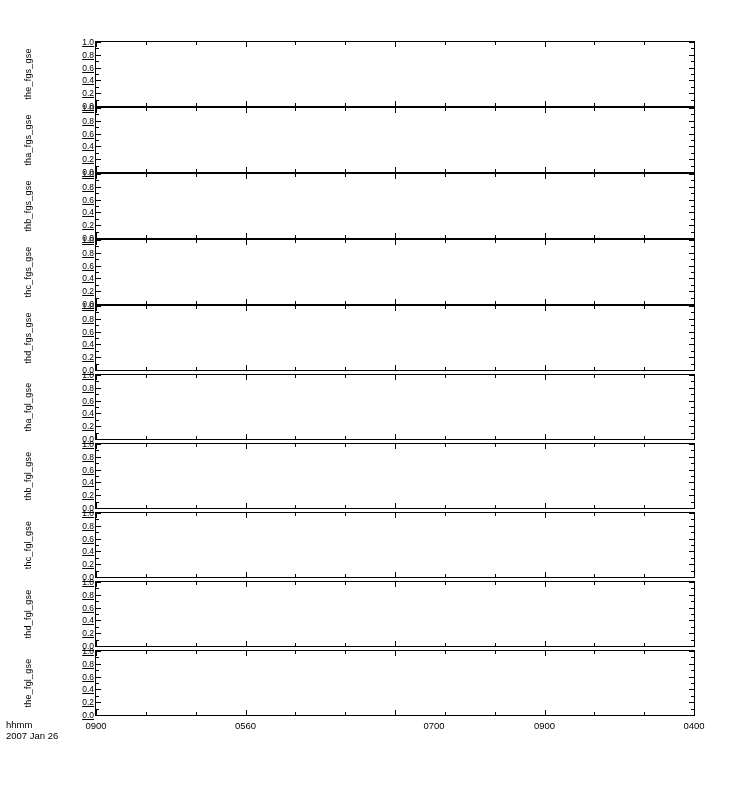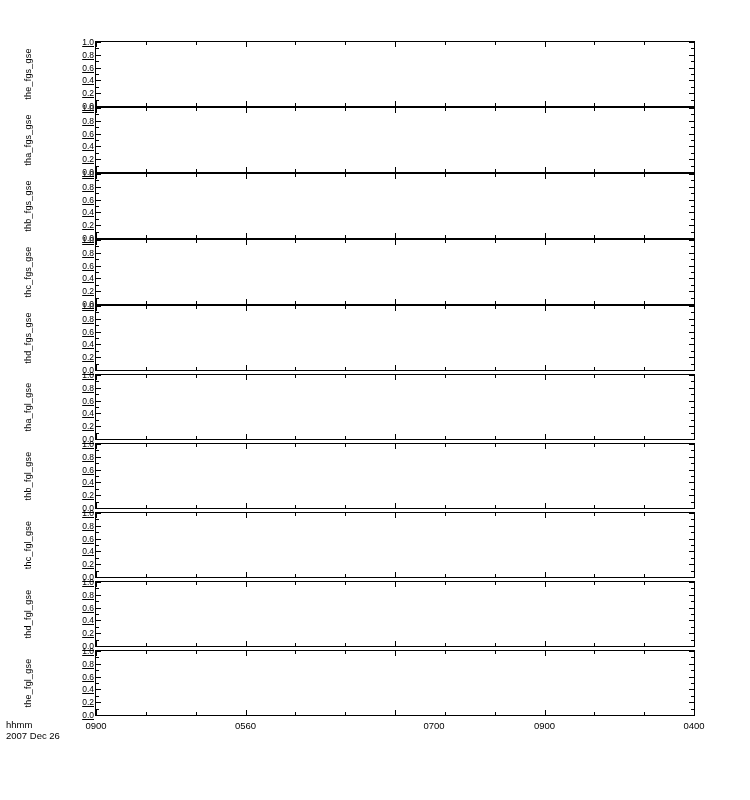--- a/index.html
+++ b/index.html
@@ -666,21 +666,21 @@
         <div class="tick tick-y-left minor" style="top: 6.4px;"></div>
         <div class="tick tick-y-right minor" style="top: 6.4px;"></div>
         <div class="tick tick-y-left" style="top: 0px;"></div>
         <div class="tick tick-y-right" style="top: 0px;"></div>
         <div class="ylabel-num" style="top: 0px;">1.0</div>
       </div>
     </div>
 
   <div id="xaxis-caption" style="top: 719px;">
     <div>hhmm</div>
-    <div>2007 Dec 26</div>
+    <div>2007 Jan 26</div>
   </div>
 
 <div class="axis-name" style="left: 23px; top: 107px; width: 66px; text-align: center; transform: rotate(-90deg); transform-origin: 0px 0px;">the_fgs_gse</div>
     <div class="axis-name" style="left: 23px; top: 173px; width: 66px; text-align: center; transform: rotate(-90deg); transform-origin: 0px 0px;">tha_fgs_gse</div>
     <div class="axis-name" style="left: 23px; top: 239px; width: 66px; text-align: center; transform: rotate(-90deg); transform-origin: 0px 0px;">thb_fgs_gse</div>
     <div class="axis-name" style="left: 23px; top: 305px; width: 66px; text-align: center; transform: rotate(-90deg); transform-origin: 0px 0px;">thc_fgs_gse</div>
     <div class="axis-name" style="left: 23px; top: 371px; width: 66px; text-align: center; transform: rotate(-90deg); transform-origin: 0px 0px;">thd_fgs_gse</div>
     <div class="axis-name" style="left: 23px; top: 440px; width: 66px; text-align: center; transform: rotate(-90deg); transform-origin: 0px 0px;">tha_fgl_gse</div>
     <div class="axis-name" style="left: 23px; top: 509px; width: 66px; text-align: center; transform: rotate(-90deg); transform-origin: 0px 0px;">thb_fgl_gse</div>
     <div class="axis-name" style="left: 23px; top: 578px; width: 66px; text-align: center; transform: rotate(-90deg); transform-origin: 0px 0px;">thc_fgl_gse</div>

